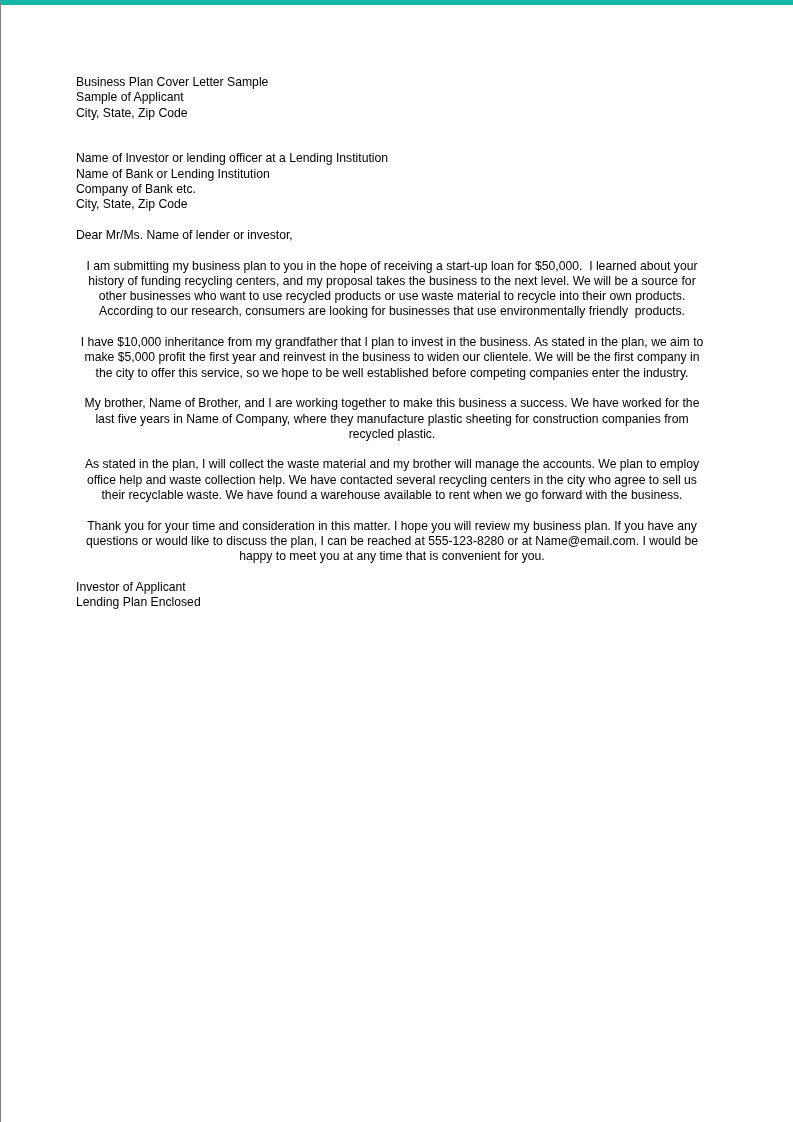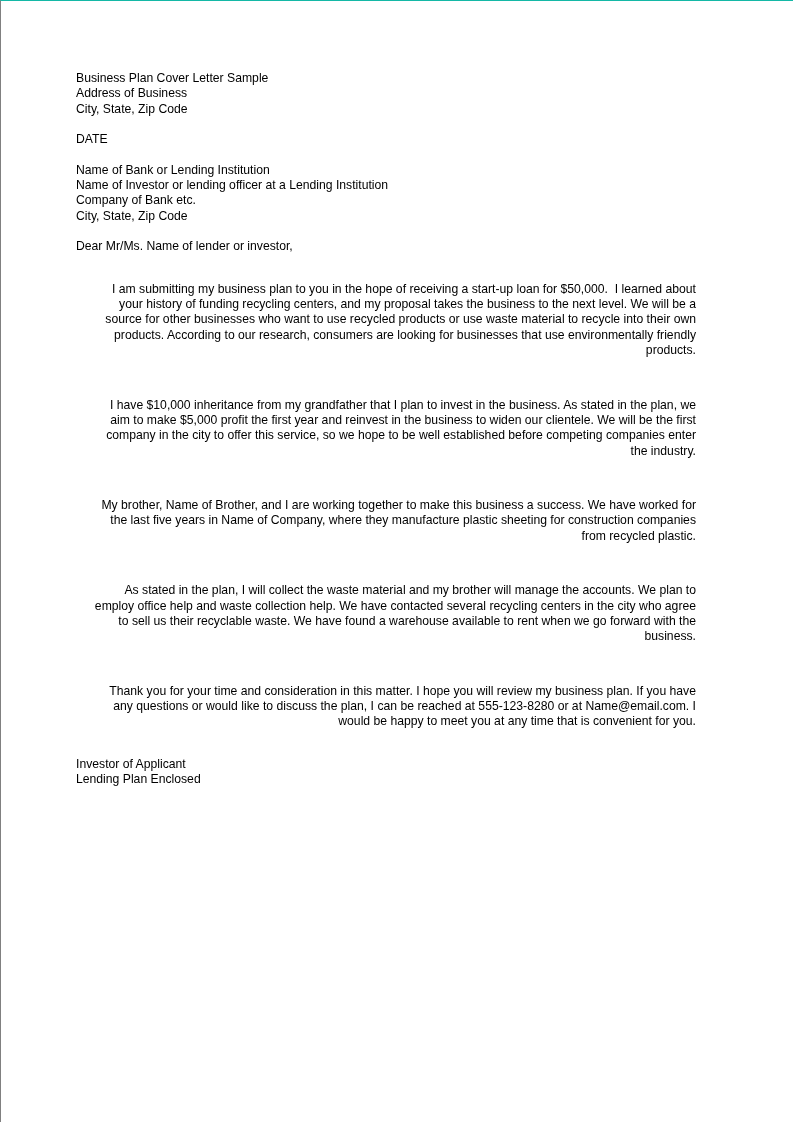--- a/index.html
+++ b/index.html
@@ -9,21 +9,21 @@
   }
   body {
     font-family: "Liberation Sans", sans-serif;
   }
   .page {
     position: relative;
     width: 793px;
     height: 1122px;
     background: #ffffff;
     box-sizing: border-box;
-    border-top: 1px solid #14b8a6;
+    border-top: 5px solid #14b8a6;
     border-left: 1px solid #808080;
     overflow: hidden;
   }
   .letter {
     position: absolute;
     left: 75px;
     top: 70px;
     width: 632px;
     color: #000000;
     font-size: 12.2px;
@@ -36,48 +36,45 @@
     padding: 0;
   }
   .block .line {
     display: block;
     white-space: pre-wrap;
   }
   .spacer {
     height: 15.3px;
   }
   .para {
-    margin: 12px;
-    text-align: right;
+    margin: 0;
+    text-align: center;
     white-space: pre-wrap;
   }
 </style>
 </head>
 <body>
 
 <div class="page">
   <div class="letter">
 
     <div class="block">
       <span class="line">Business Plan Cover Letter Sample</span>
-      <span class="line">Address of Business</span>
+      <span class="line">Sample of Applicant</span>
       <span class="line">City, State, Zip Code</span>
     </div>
 
     <div class="spacer"></div>
 
-    <div class="block">
-      <span class="line">DATE</span>
-    </div>
 
     <div class="spacer"></div>
 
     <div class="block">
+      <span class="line">Name of Investor or lending officer at a Lending Institution</span>
       <span class="line">Name of Bank or Lending Institution</span>
-      <span class="line">Name of Investor or lending officer at a Lending Institution</span>
       <span class="line">Company of Bank etc.</span>
       <span class="line">City, State, Zip Code</span>
     </div>
 
     <div class="spacer"></div>
 
     <div class="block">
       <span class="line">Dear Mr/Ms. Name of lender or investor,</span>
     </div>
 

